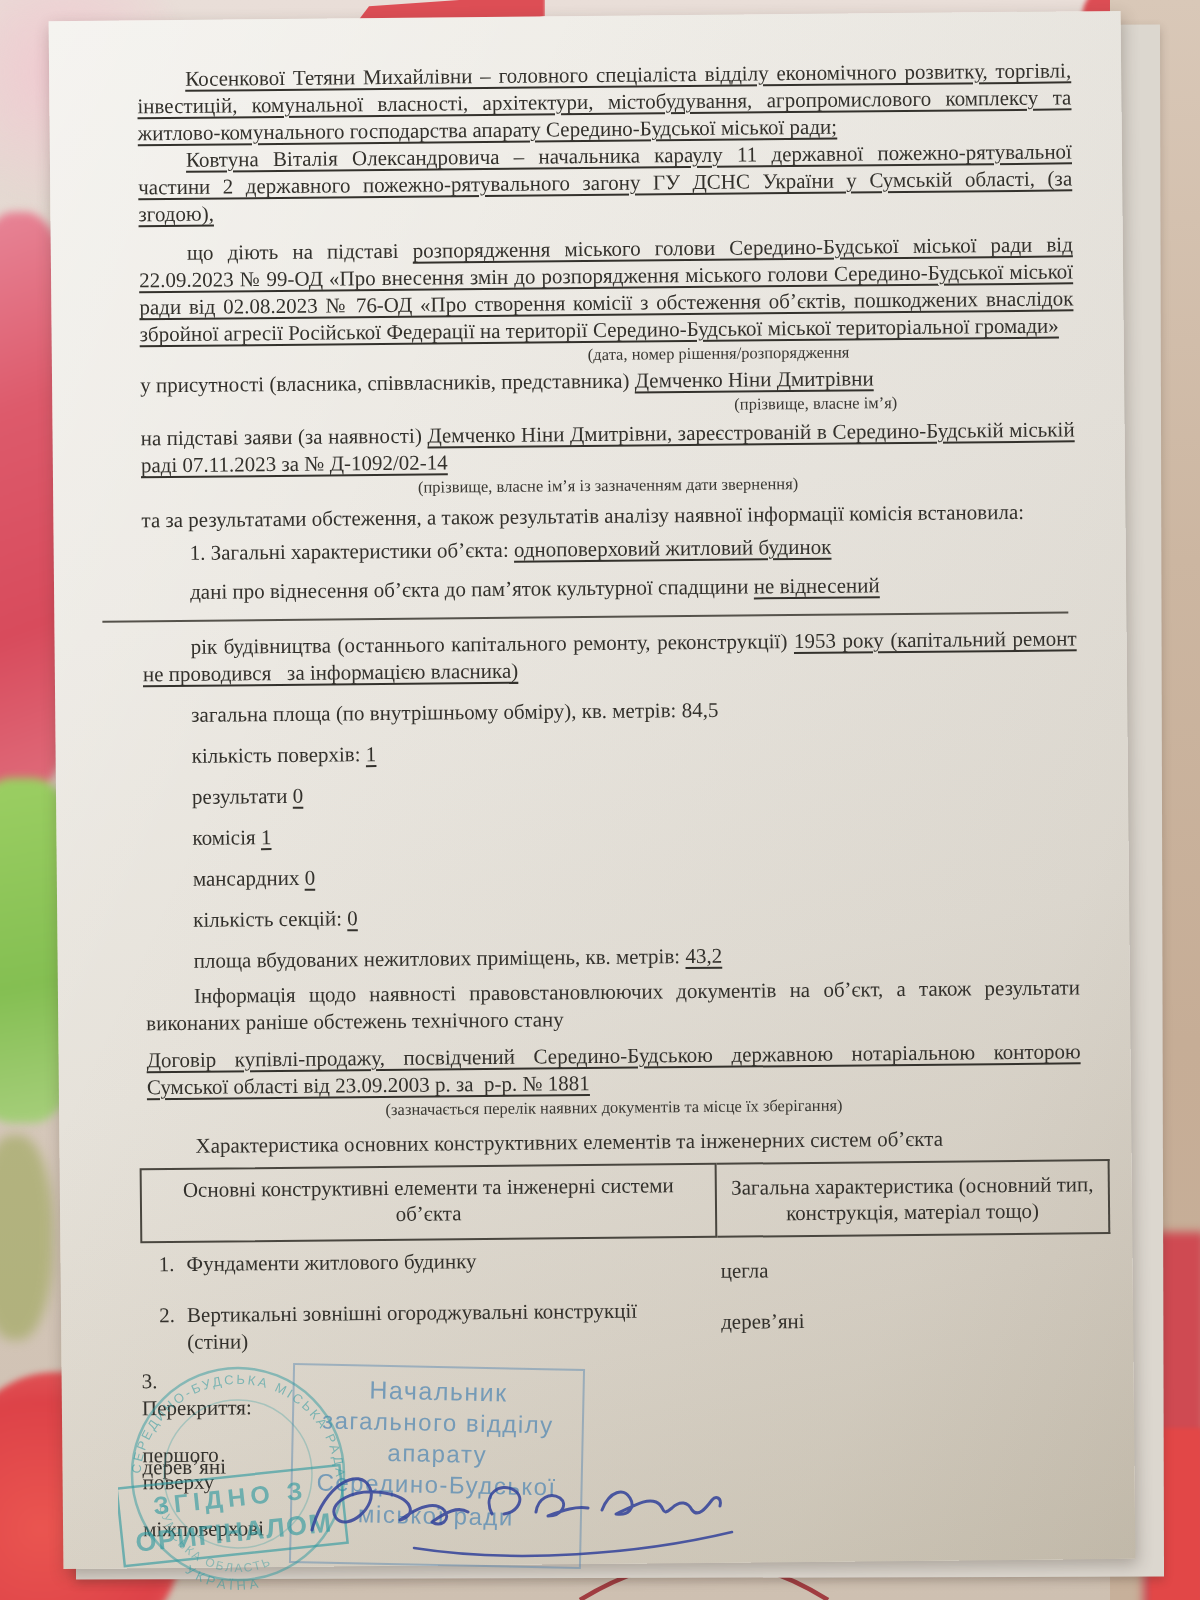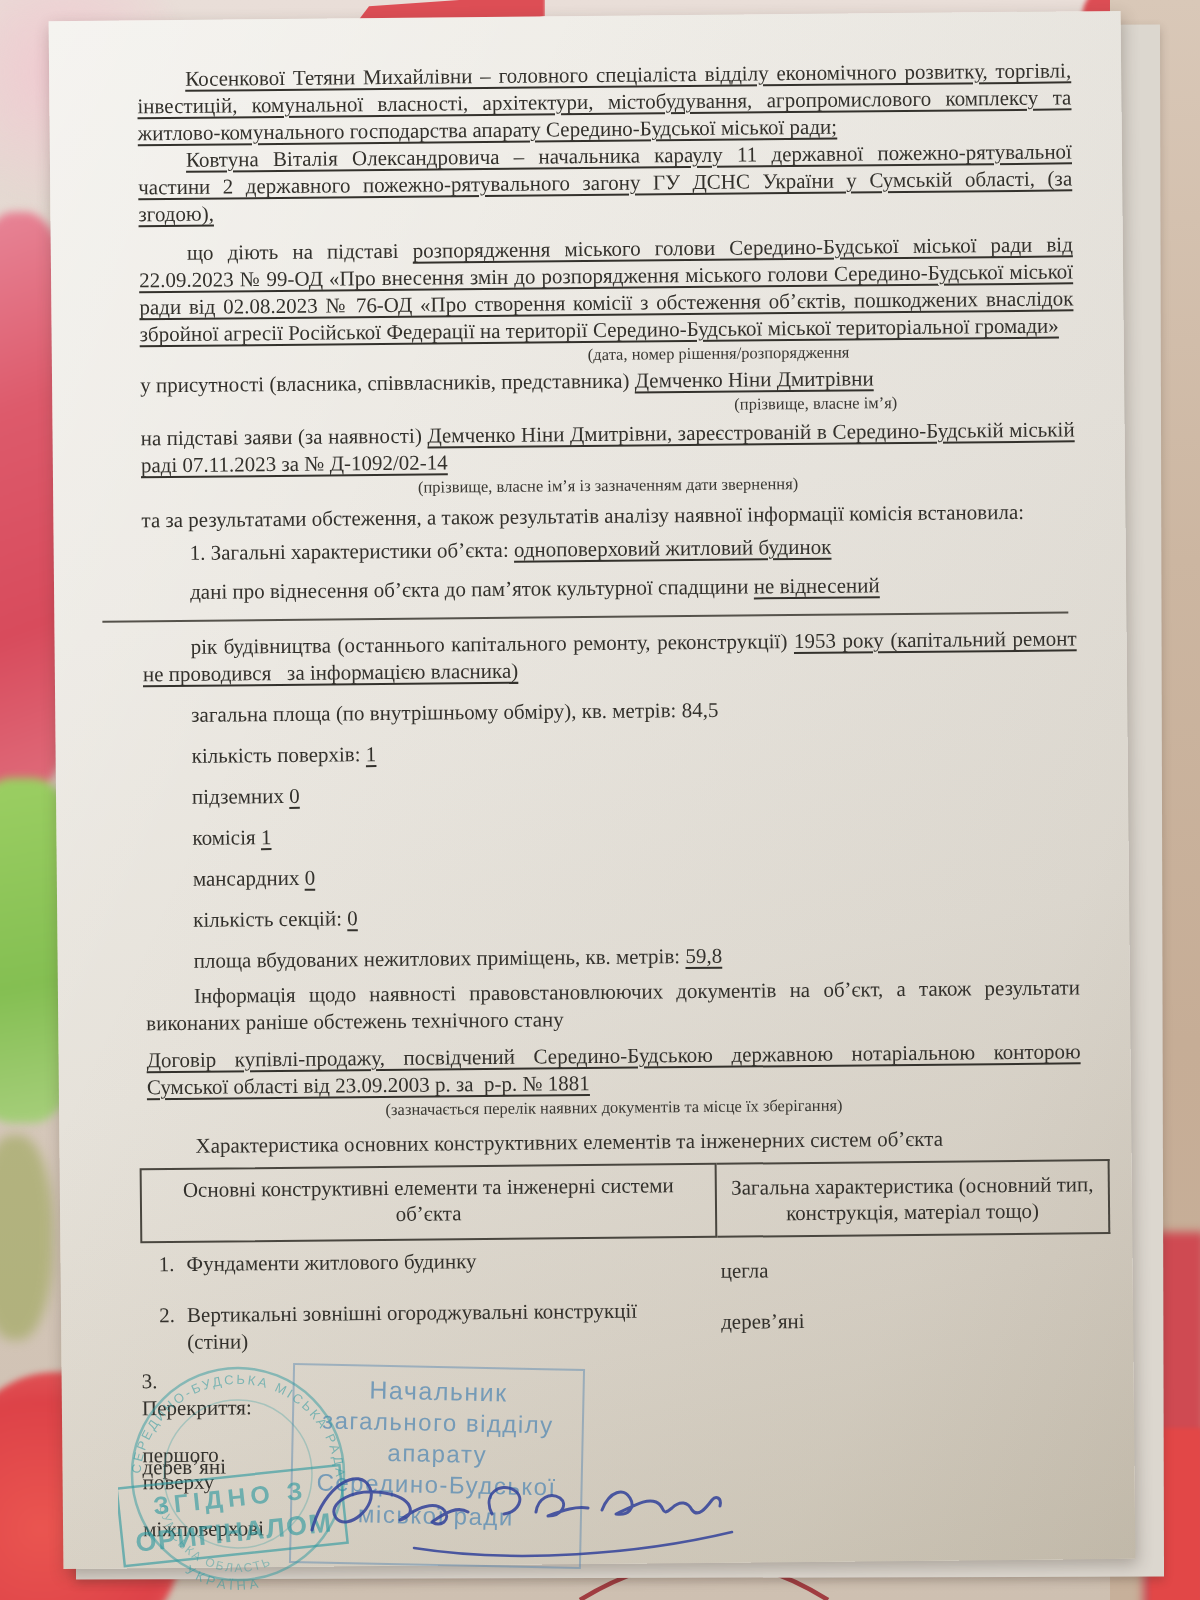--- a/index.html
+++ b/index.html
@@ -111,25 +111,25 @@
 
     <p class="p seg gap8"><span>та за результатами обстеження, а також результатів аналізу наявної інформації комісія встановила:</span></p>
     <p class="p ind seg gap6"><span>1. Загальні характеристики об’єкта: </span><span class="u">одноповерховий житловий будинок</span></p>
     <p class="p ind seg gap12"><span>дані про віднесення об’єкта до пам’яток культурної спадщини </span><span class="u">не віднесений</span></p>
 
     <hr class="rule">
 
     <p class="p ind seg gap12"><span>рік будівництва (останнього капітального ремонту, реконструкції) </span><span class="u"> 1953 року (капітальний ремонт не проводився &nbsp; за інформацією власника)</span></p>
     <p class="p ind seg gap14"><span>загальна площа (по внутрішньому обміру), кв. метрів: 84,5</span></p>
     <p class="p ind seg gap14"><span>кількість поверхів: </span><span class="u">1</span></p>
-    <p class="p ind seg gap14"><span>підземних </span><span class="u">0</span></p>
+    <p class="p ind seg gap14"><span>результати </span><span class="u">0</span></p>
     <p class="p ind seg gap14"><span>комісія </span><span class="u">1</span></p>
     <p class="p ind seg gap14"><span>мансардних </span><span class="u">0</span></p>
     <p class="p ind seg gap14"><span>кількість секцій: </span><span class="u">0</span></p>
-    <p class="p ind seg gap14"><span>площа вбудованих нежитлових приміщень, кв. метрів: </span><span class="u">59,8</span></p>
+    <p class="p ind seg gap14"><span>площа вбудованих нежитлових приміщень, кв. метрів: </span><span class="u">43,2</span></p>
     <p class="p ind seg gap8"><span>Інформація щодо наявності правовстановлюючих документів на об’єкт, а також результати виконаних раніше обстежень технічного стану</span></p>
     <p class="p seg gap10"><span class="u">Договір купівлі-продажу, посвідчений Середино-Будською державною нотаріальною конторою Сумської області від 23.09.2003 р. за &nbsp;р-р. № 1881</span></p>
     <p class="caption c4">(зазначається перелік наявних документів та місце їх зберігання)</p>
 
     <p class="p ind gap12">Характеристика основних конструктивних елементів та інженерних систем об’єкта</p>
 
     <div class="tbl">
       <div class="tbl-head">
         <div class="cell">Основні конструктивні елементи та інженерні системи об’єкта</div>
         <div class="cell right">Загальна характеристика (основний тип, конструкція, матеріал тощо)</div>

